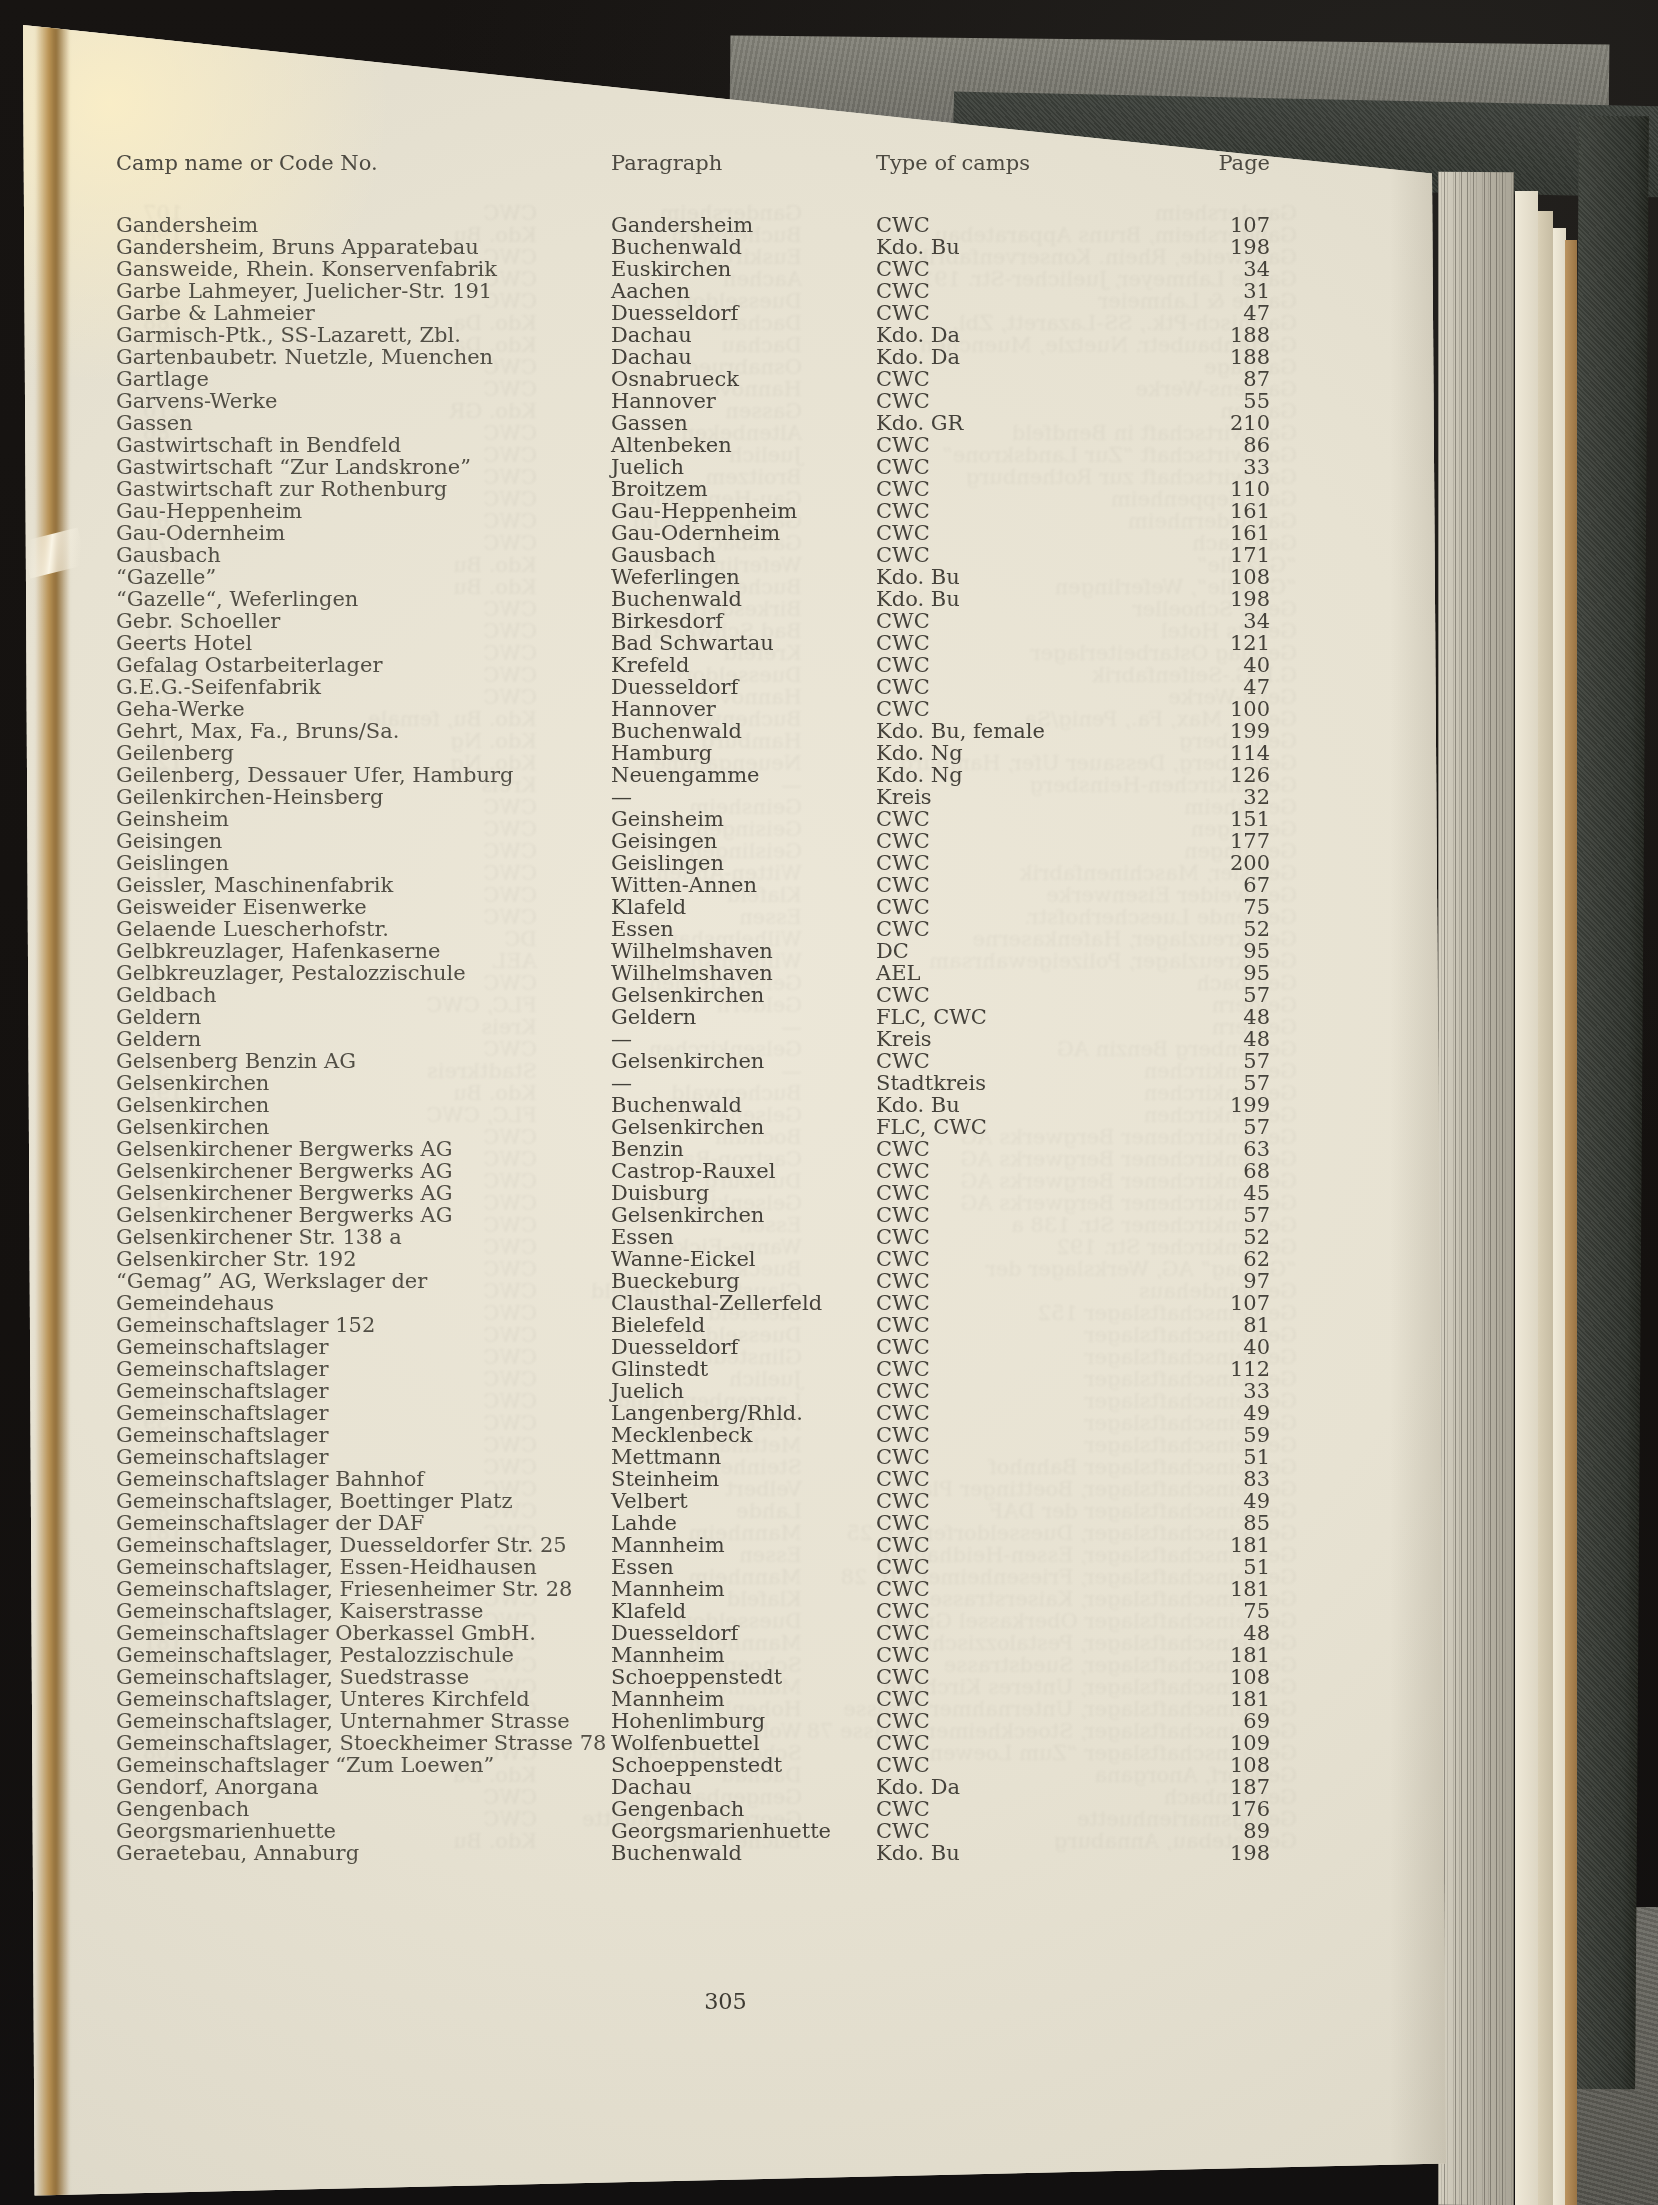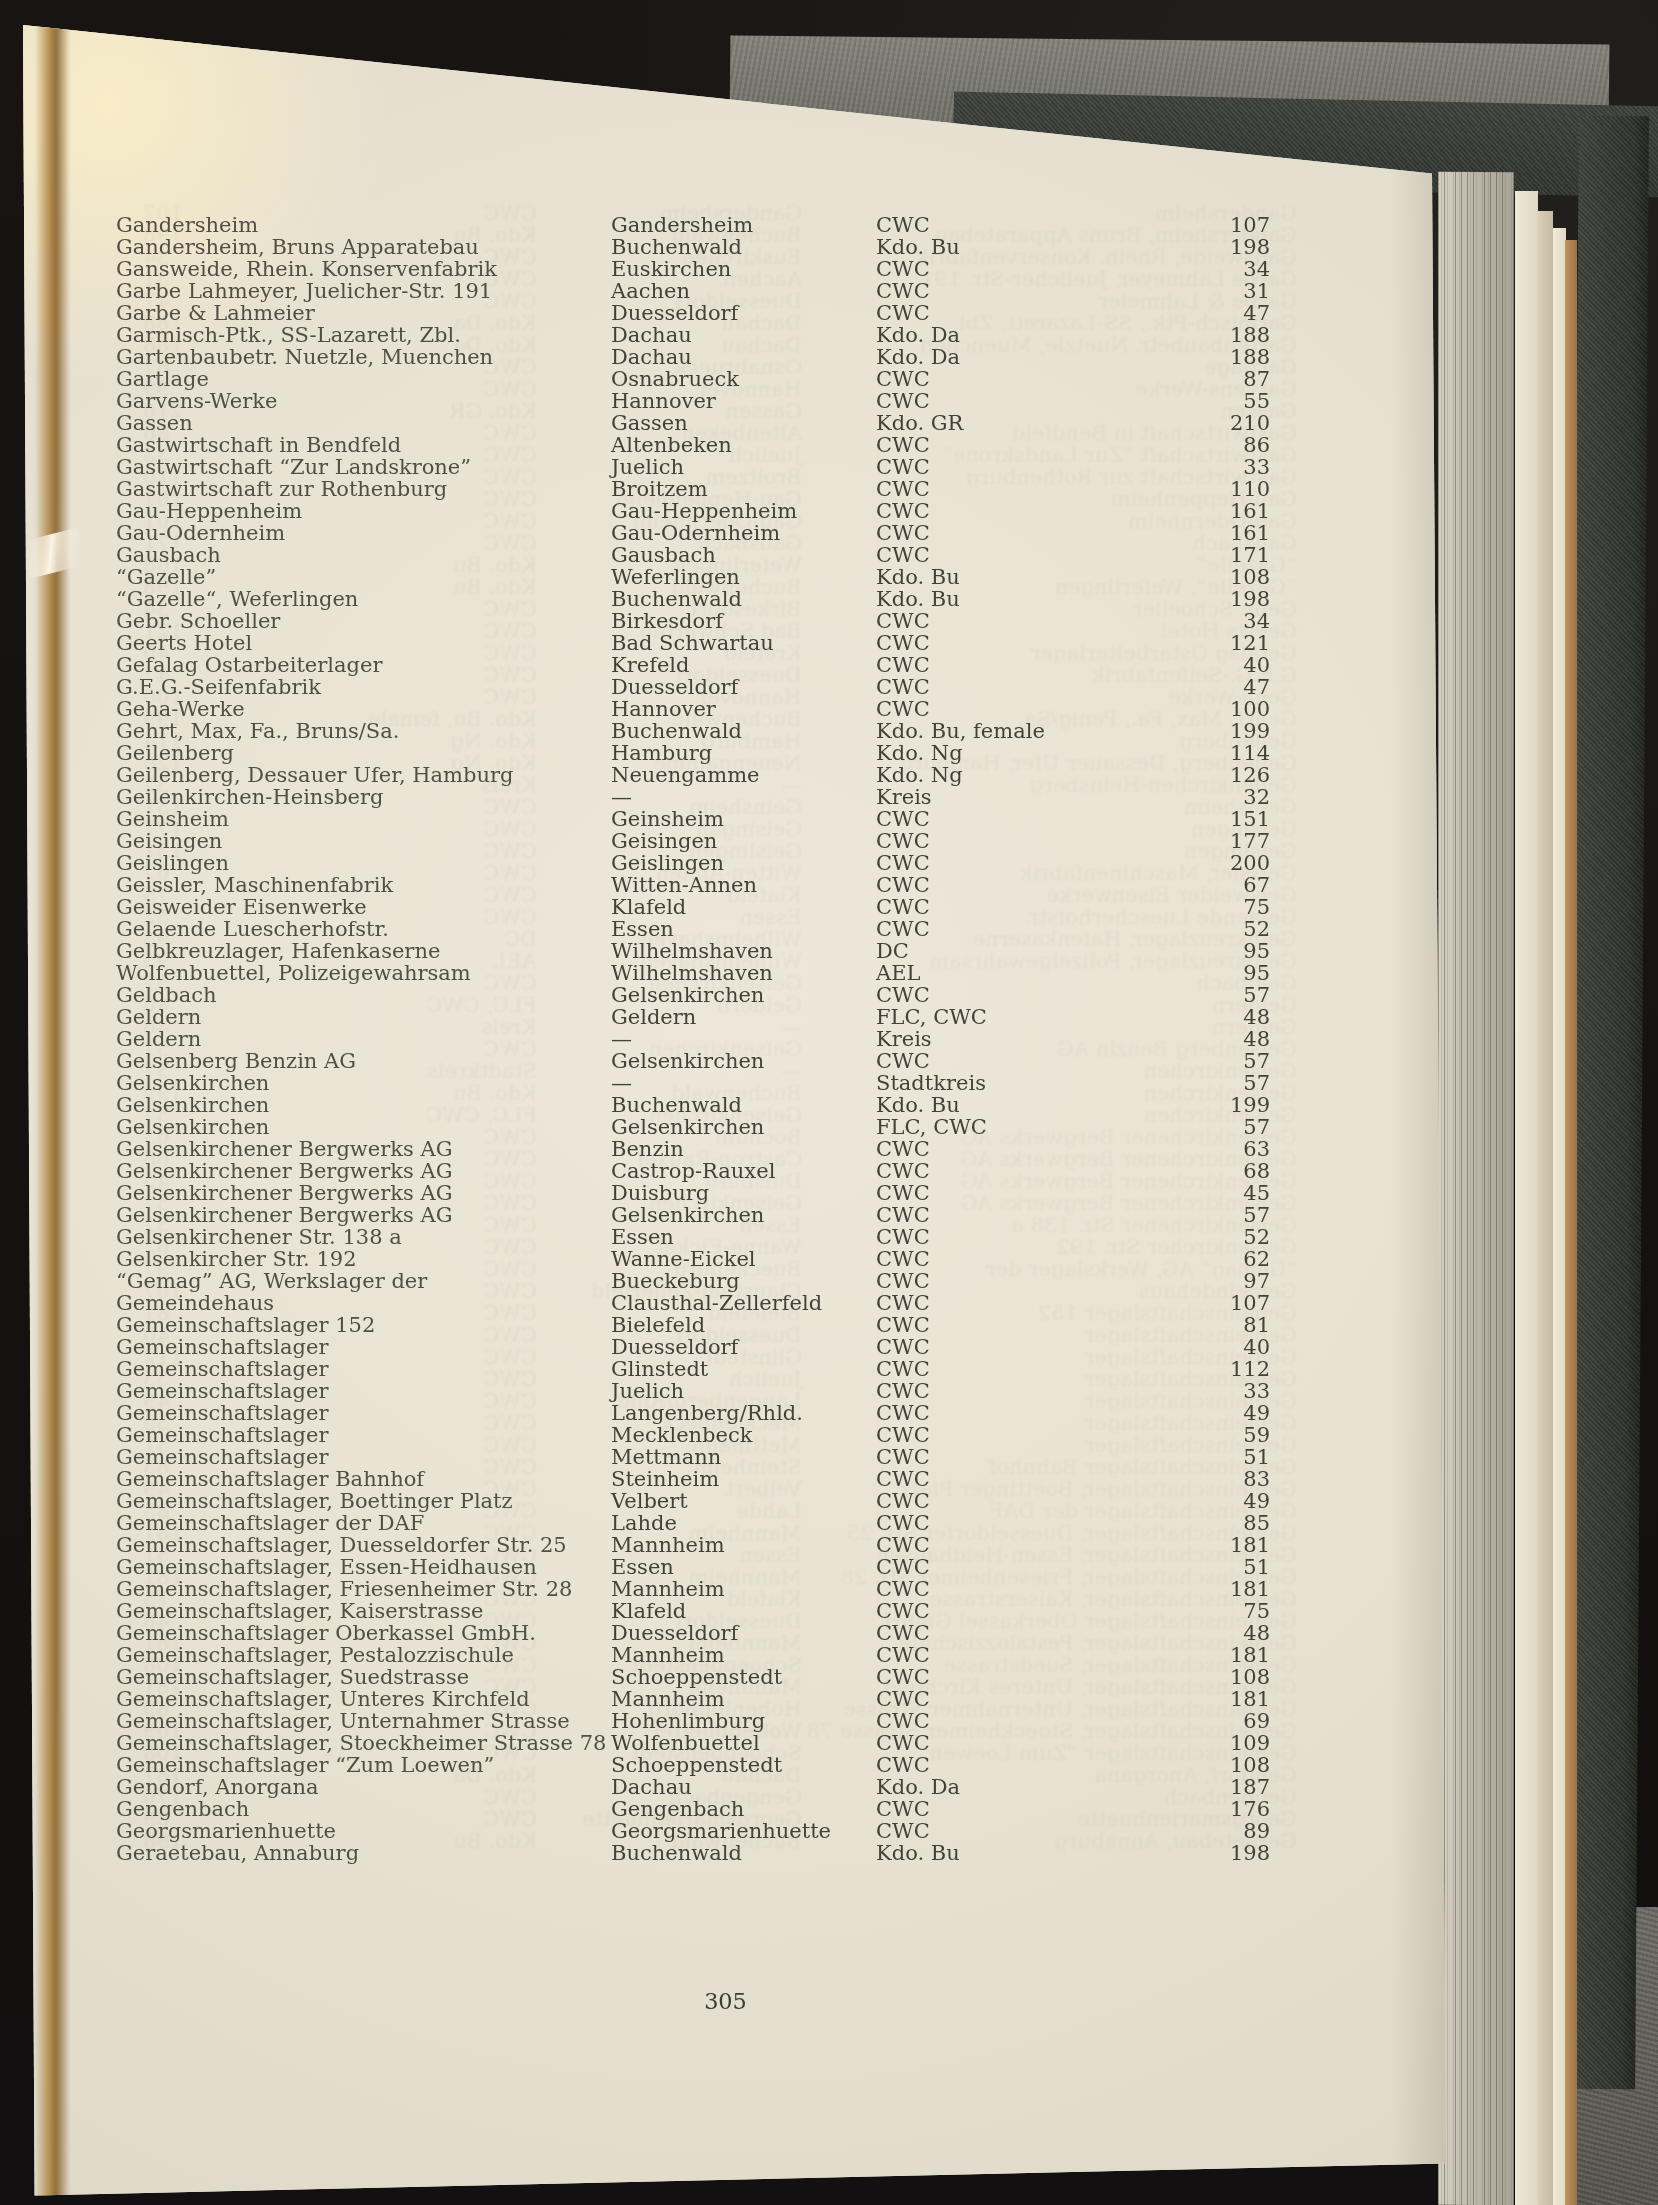--- a/index.html
+++ b/index.html
@@ -578,20 +578,26 @@
         <div class="cell c4">89</div>
       </div>
       <div class="row">
         <div class="cell c1">Geraetebau, Annaburg</div>
         <div class="cell c2">Buchenwald</div>
         <div class="cell c3">Kdo. Bu</div>
         <div class="cell c4">198</div>
       </div>
     </div>
 
+  <div class="thead ink">
+    <div class="h h1">Camp name or Code No.</div>
+    <div class="h h2">Paragraph</div>
+    <div class="h h3">Type of camps</div>
+    <div class="h h4">Page</div>
+  </div>
 
   <div class="tbody">
       <div class="row">
         <div class="cell c1">Gandersheim</div>
         <div class="cell c2">Gandersheim</div>
         <div class="cell c3">CWC</div>
         <div class="cell c4">107</div>
       </div>
       <div class="row">
         <div class="cell c1">Gandersheim, Bruns Apparatebau</div>
@@ -785,21 +791,21 @@
         <div class="cell c3">CWC</div>
         <div class="cell c4">52</div>
       </div>
       <div class="row">
         <div class="cell c1">Gelbkreuzlager, Hafenkaserne</div>
         <div class="cell c2">Wilhelmshaven</div>
         <div class="cell c3">DC</div>
         <div class="cell c4">95</div>
       </div>
       <div class="row">
-        <div class="cell c1">Wolfenbuettel, Polizeigewahrsam</div>
+        <div class="cell c1">Gelbkreuzlager, Pestalozzischule</div>
         <div class="cell c2">Wilhelmshaven</div>
         <div class="cell c3">AEL</div>
         <div class="cell c4">95</div>
       </div>
       <div class="row">
         <div class="cell c1">Geldbach</div>
         <div class="cell c2">Gelsenkirchen</div>
         <div class="cell c3">CWC</div>
         <div class="cell c4">57</div>
       </div>

